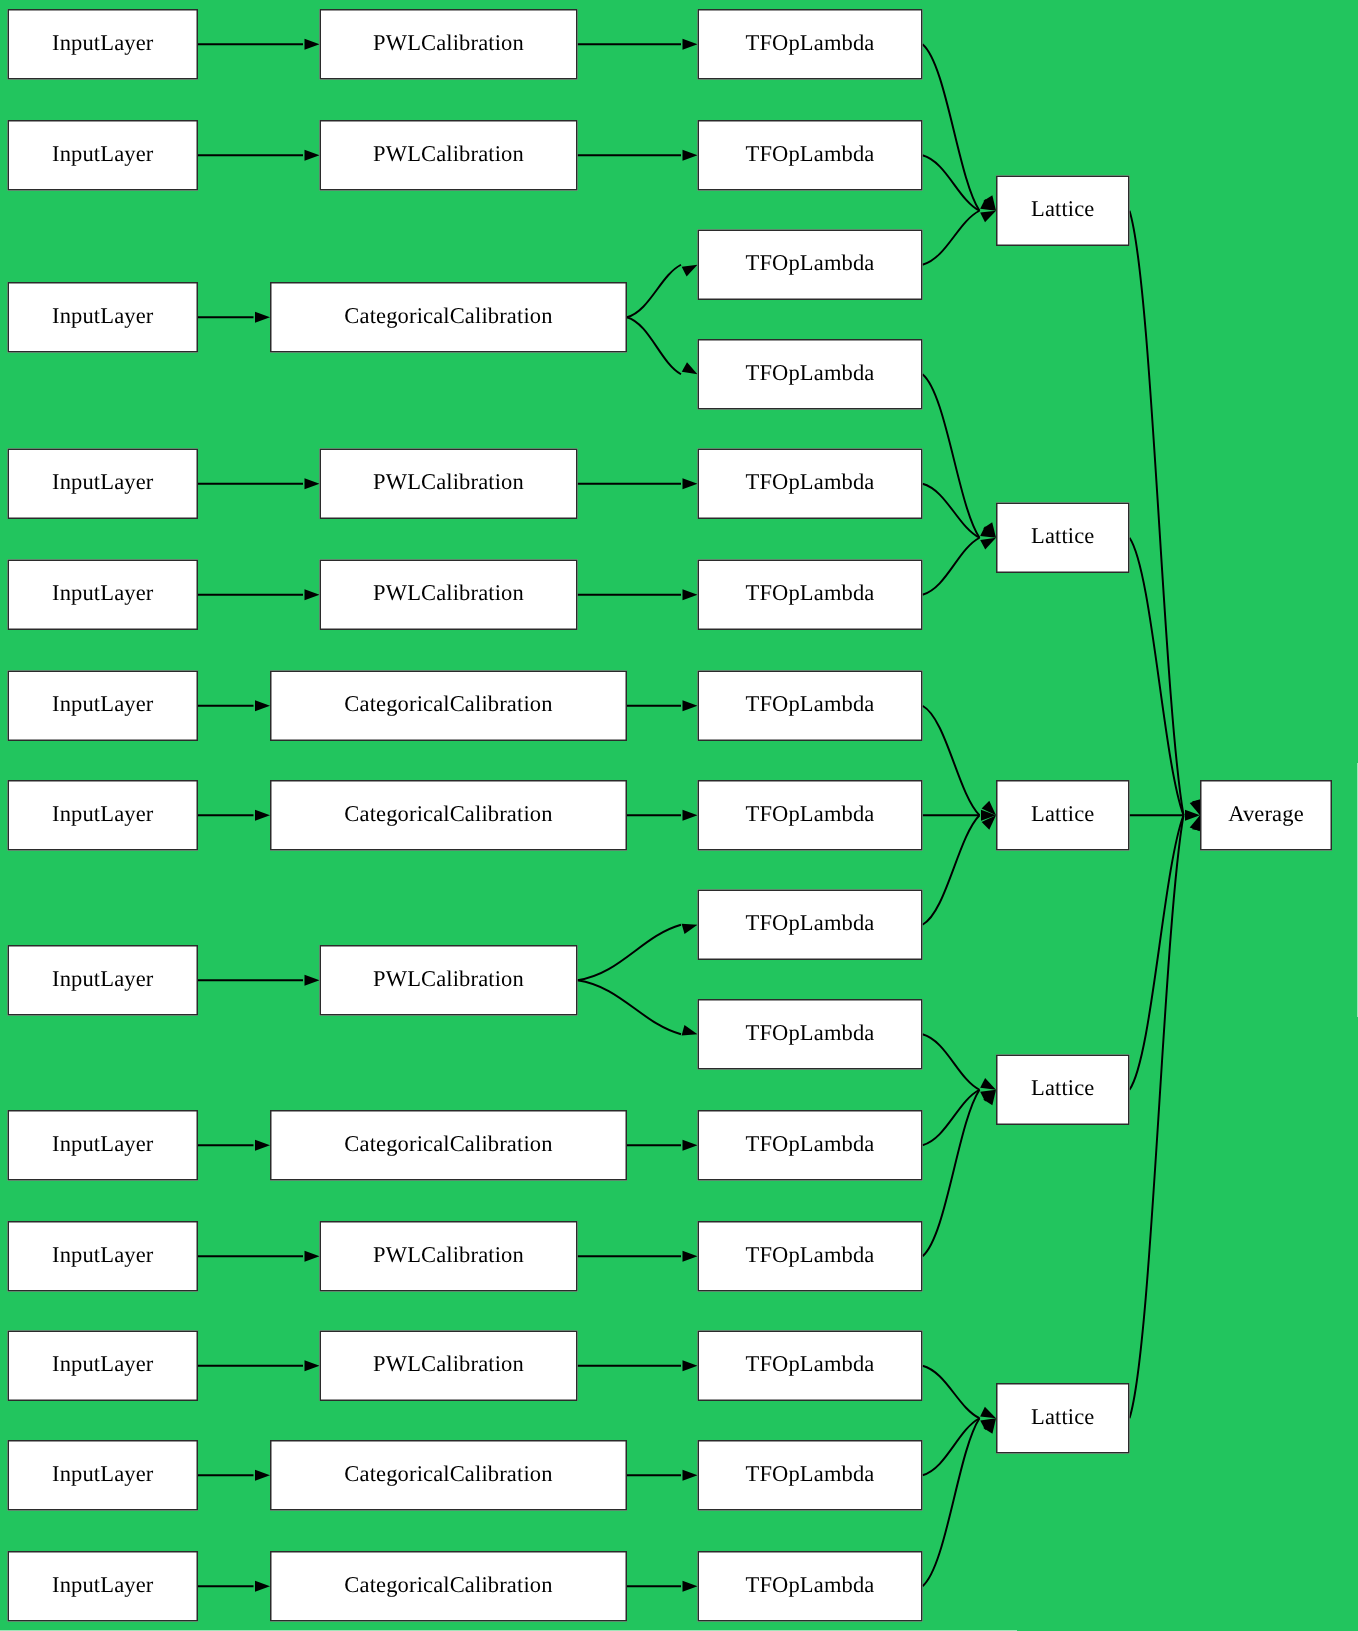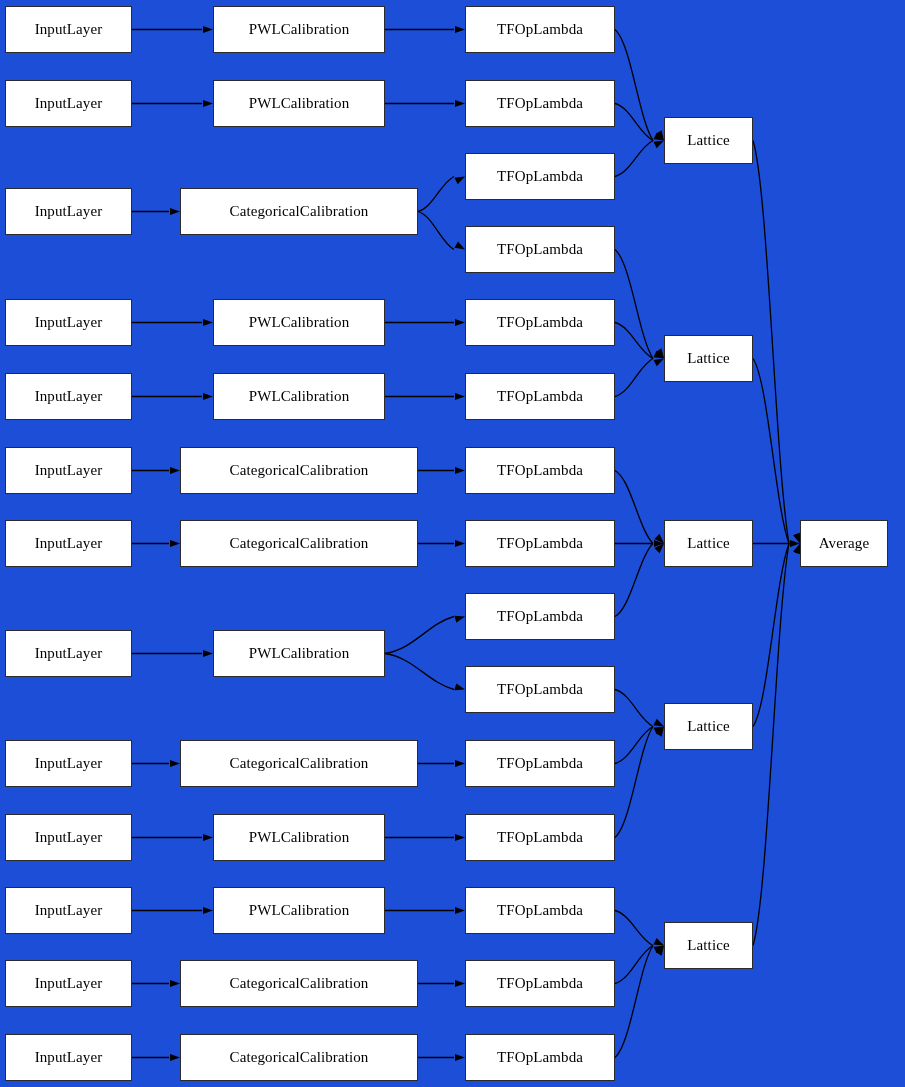--- a/index.html
+++ b/index.html
@@ -1,20 +1,20 @@
 <!DOCTYPE html>
 <html><head>
 <meta charset="utf-8">
 <style>
   html,body{margin:0;padding:0;background:#ffffff;}
   #canvas{
     position:relative;
     width:905px;
     height:1087px;
-    background:#1d4ed8;
+    background:#22c55e;
     font-family:"Liberation Serif","DejaVu Serif",serif;
     overflow:hidden;
   }
   .node{
     position:absolute;
     box-sizing:border-box;
     border:1px solid #2b2b2b;
     background:#ffffff;
     display:flex;
     align-items:center;

